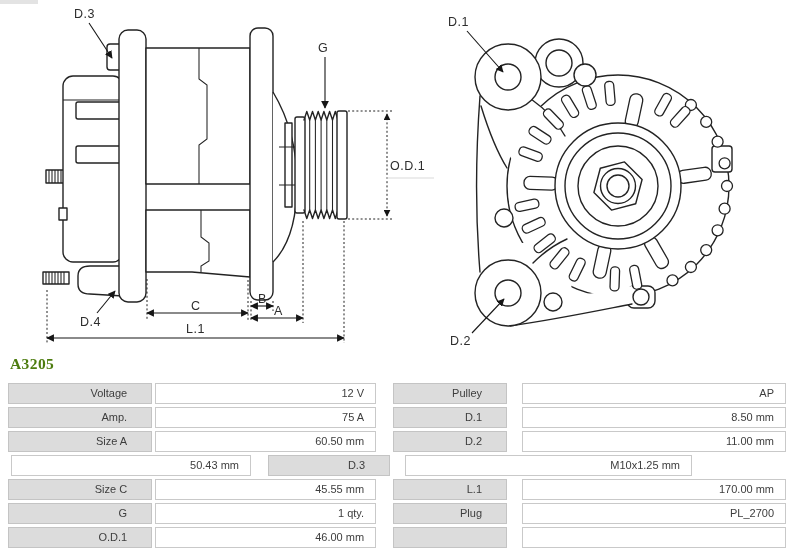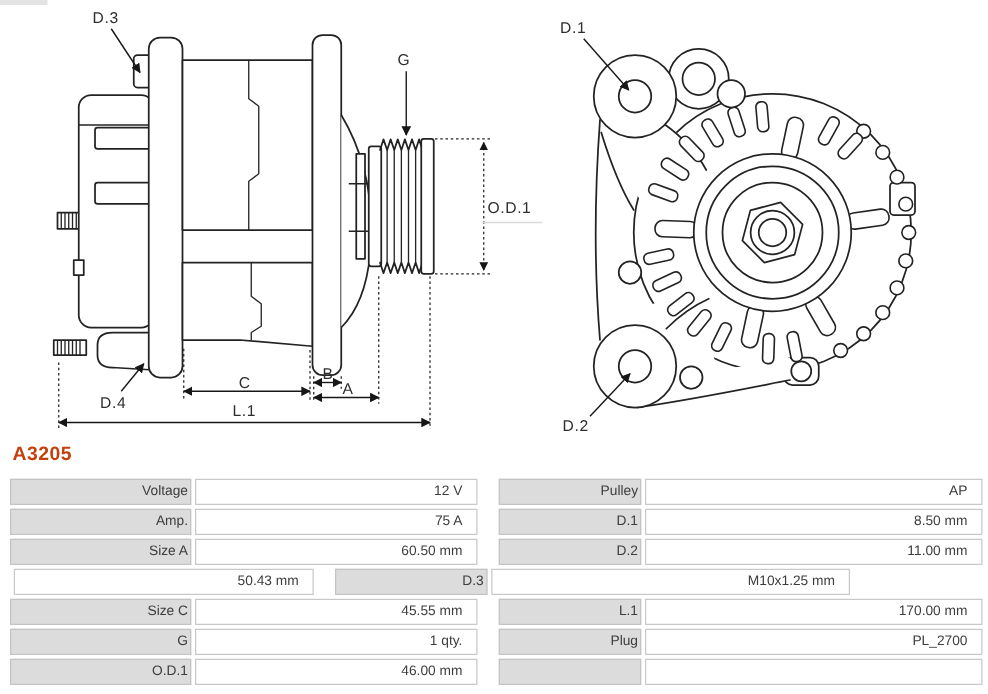--- a/index.html
+++ b/index.html
@@ -13,32 +13,32 @@
   .s   {fill:#ffffff;stroke:#232323;stroke-width:1.4;stroke-linejoin:round;}
   .sn  {fill:none;stroke:#232323;stroke-width:1.4;stroke-linejoin:round;stroke-linecap:round;}
   .thin{fill:none;stroke:#232323;stroke-width:1.05;}
   .mask{fill:#ffffff;stroke:none;}
   .dot {fill:none;stroke:#232323;stroke-width:1;stroke-dasharray:2 2.2;}
   .dim {fill:none;stroke:#161616;stroke-width:1.1;}
   .wm  {fill:none;stroke:#d9d9d9;stroke-width:1.2;}
   .dl  {font-size:12.5px;fill:#2d2d2d;letter-spacing:.5px;font-family:"Liberation Sans",sans-serif;}
   #rim-bumps circle,#vent-slots rect,#spokes rect{fill:#fff;stroke:#232323;stroke-width:1.3;}
   
-  .pn{position:absolute;left:10px;top:355px;font-size:15.5px;font-weight:600;letter-spacing:.4px;color:#c2410c;}
+  .pn{position:absolute;left:10px;top:355px;font-size:15.5px;font-weight:600;letter-spacing:.4px;color:#4d7c0f;font-family:Liberation Serif, serif;}
   
   .specs{position:absolute;left:8px;top:383px;width:778px;}
   .srow{display:flex;margin-bottom:3px;}
   .cell{box-sizing:border-box;height:21px;line-height:19px;font-size:11px;color:#3d3d3d;
         text-align:right;border:1px solid #c9c9c9;overflow:hidden;white-space:nowrap;}
-  .lab{background:#dcdcdc;border-color:#c4c4c4;padding-right:2px;}
+  .lab{background:#dcdcdc;border-color:#c4c4c4;padding-right:24px;}
   .val{background:#ffffff;padding-right:11px;}
   .w-ll{width:155px;}
   .w-lv{width:240px;margin-left:3px;}
   .w-rl{width:122px;margin-left:17px;}
-  .w-rv{width:287px;margin-left:3px;}
+  .w-rv{width:287px;margin-left:15px;}
 </style>
 </head>
 <body>
 
 <div class="artifact"></div>
 
 <svg class="draw" width="790" height="360" viewBox="0 0 790 360">
   <defs>
     <marker id="ah" viewBox="0 0 10 10" refX="9" refY="5" markerWidth="7" markerHeight="7" orient="auto-start-reverse">
       <path d="M0,0 L10,5 L0,10 z" fill="#161616"></path>

